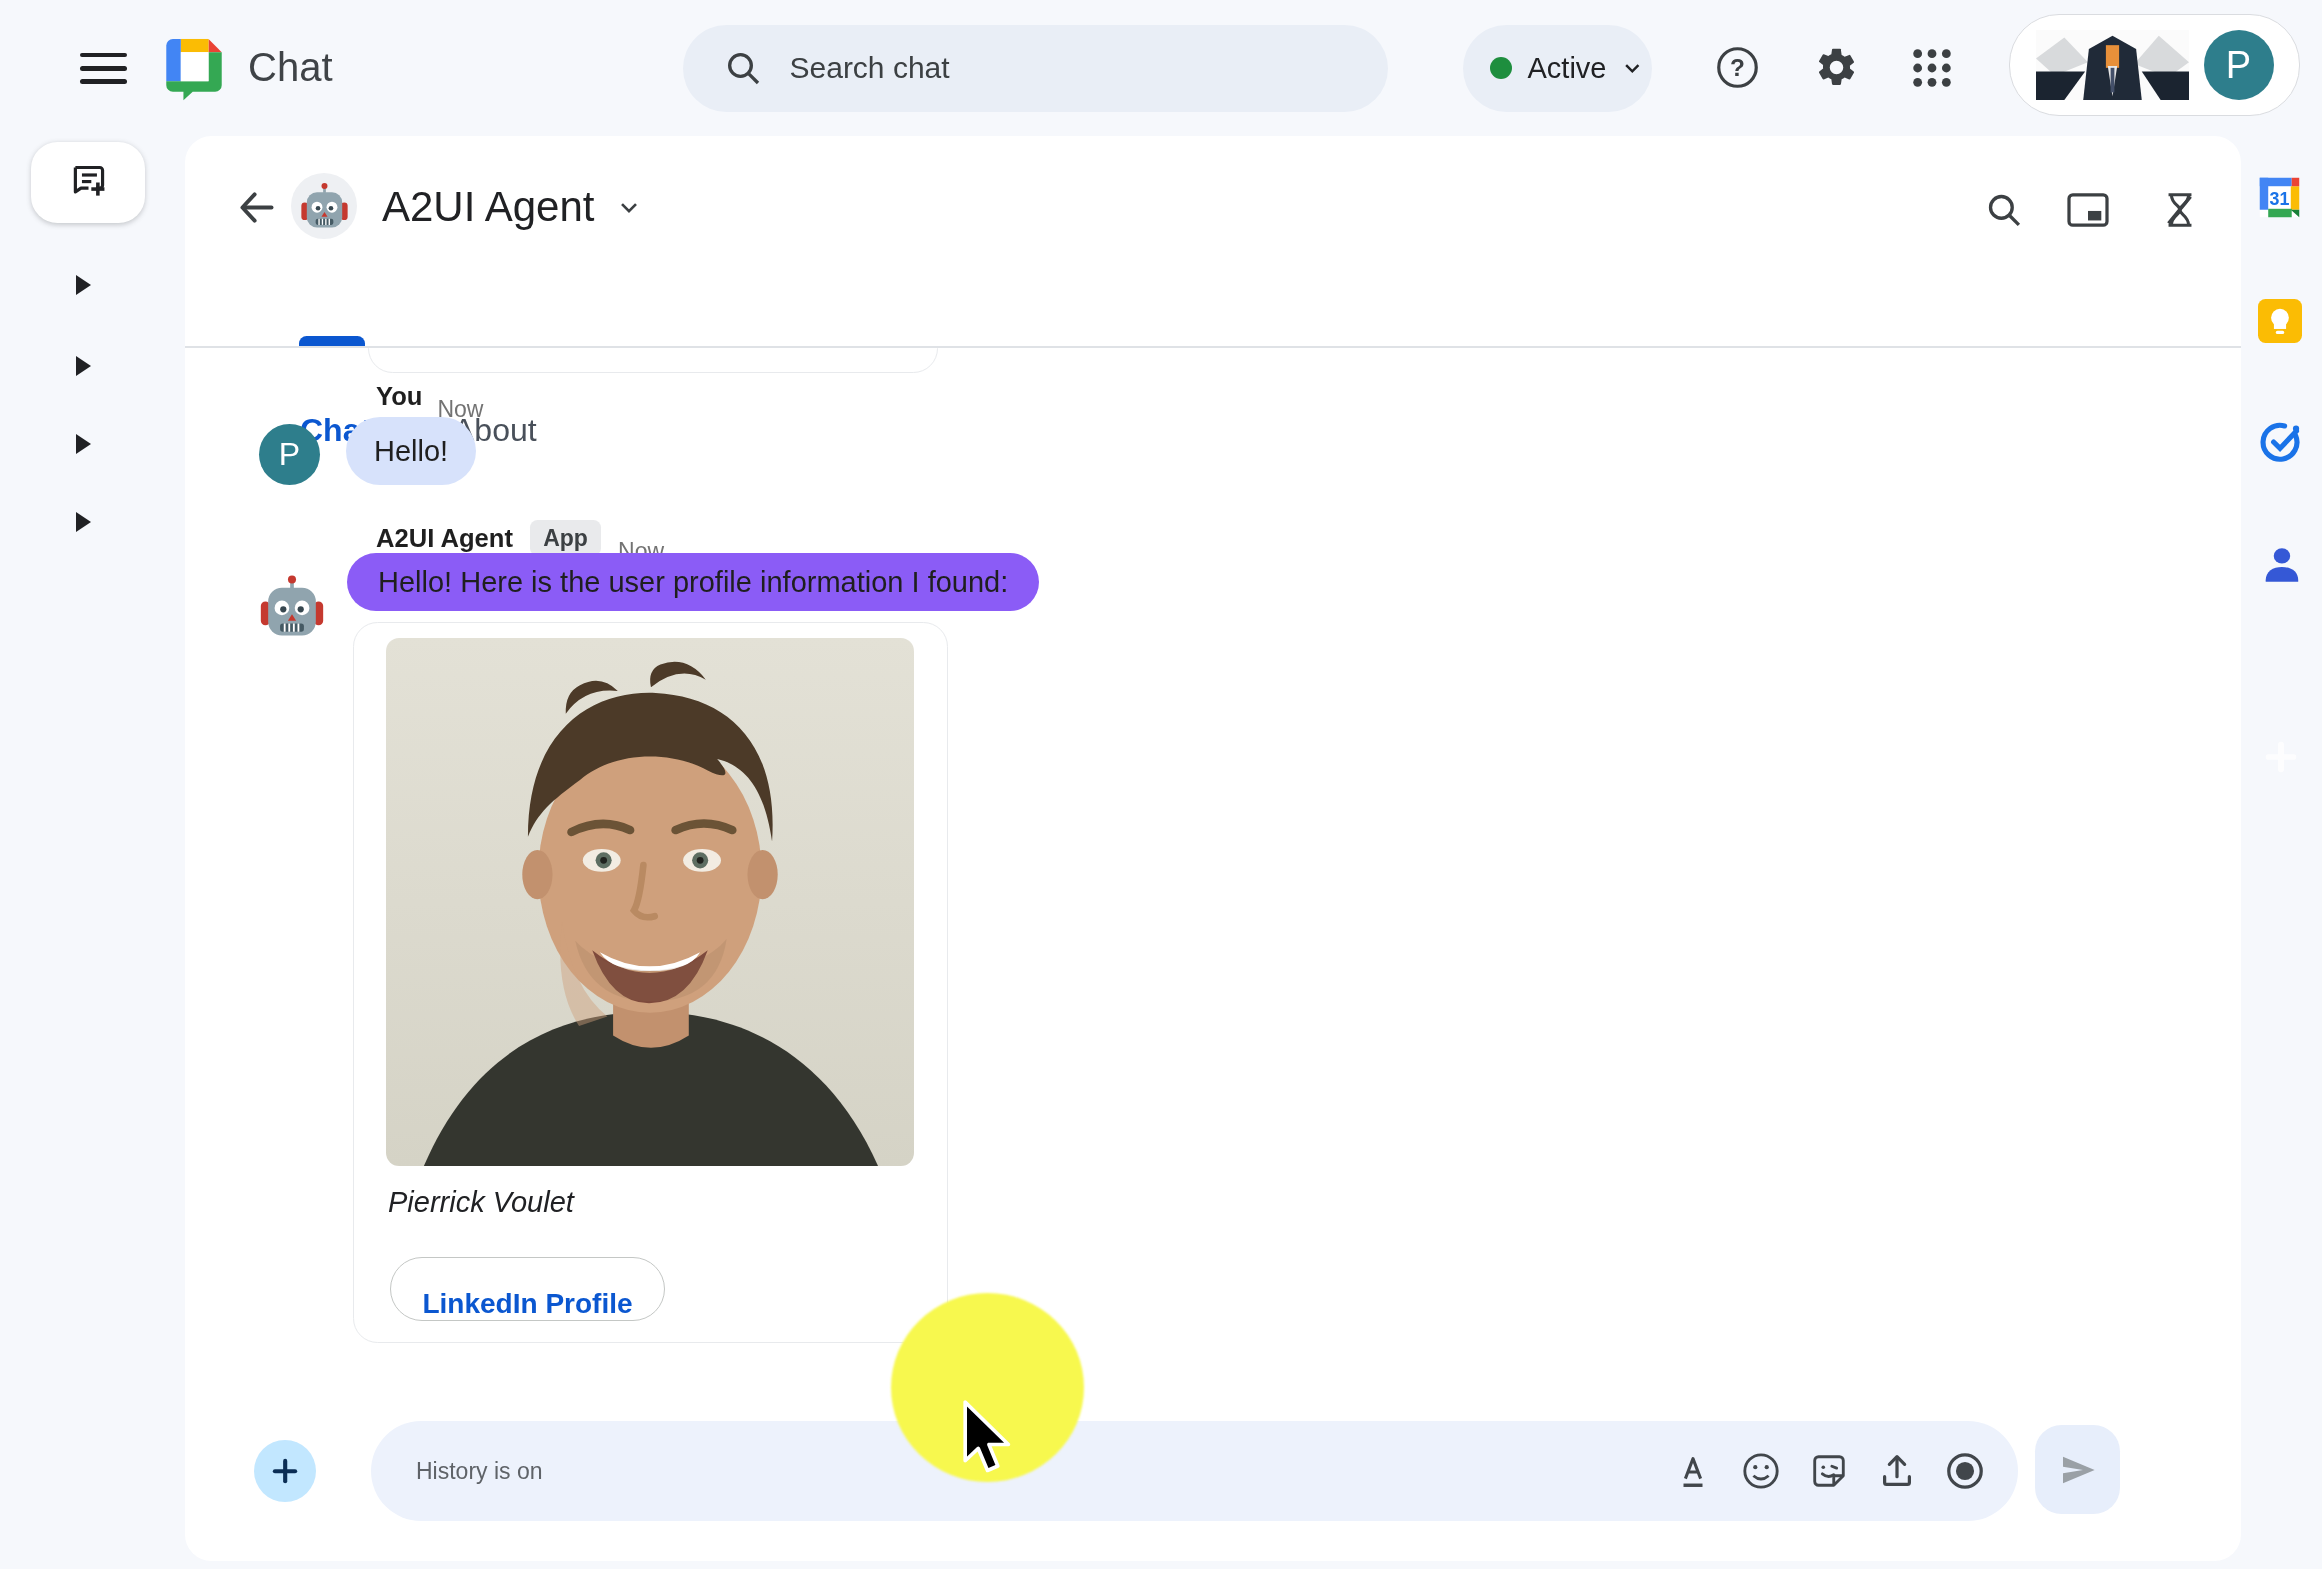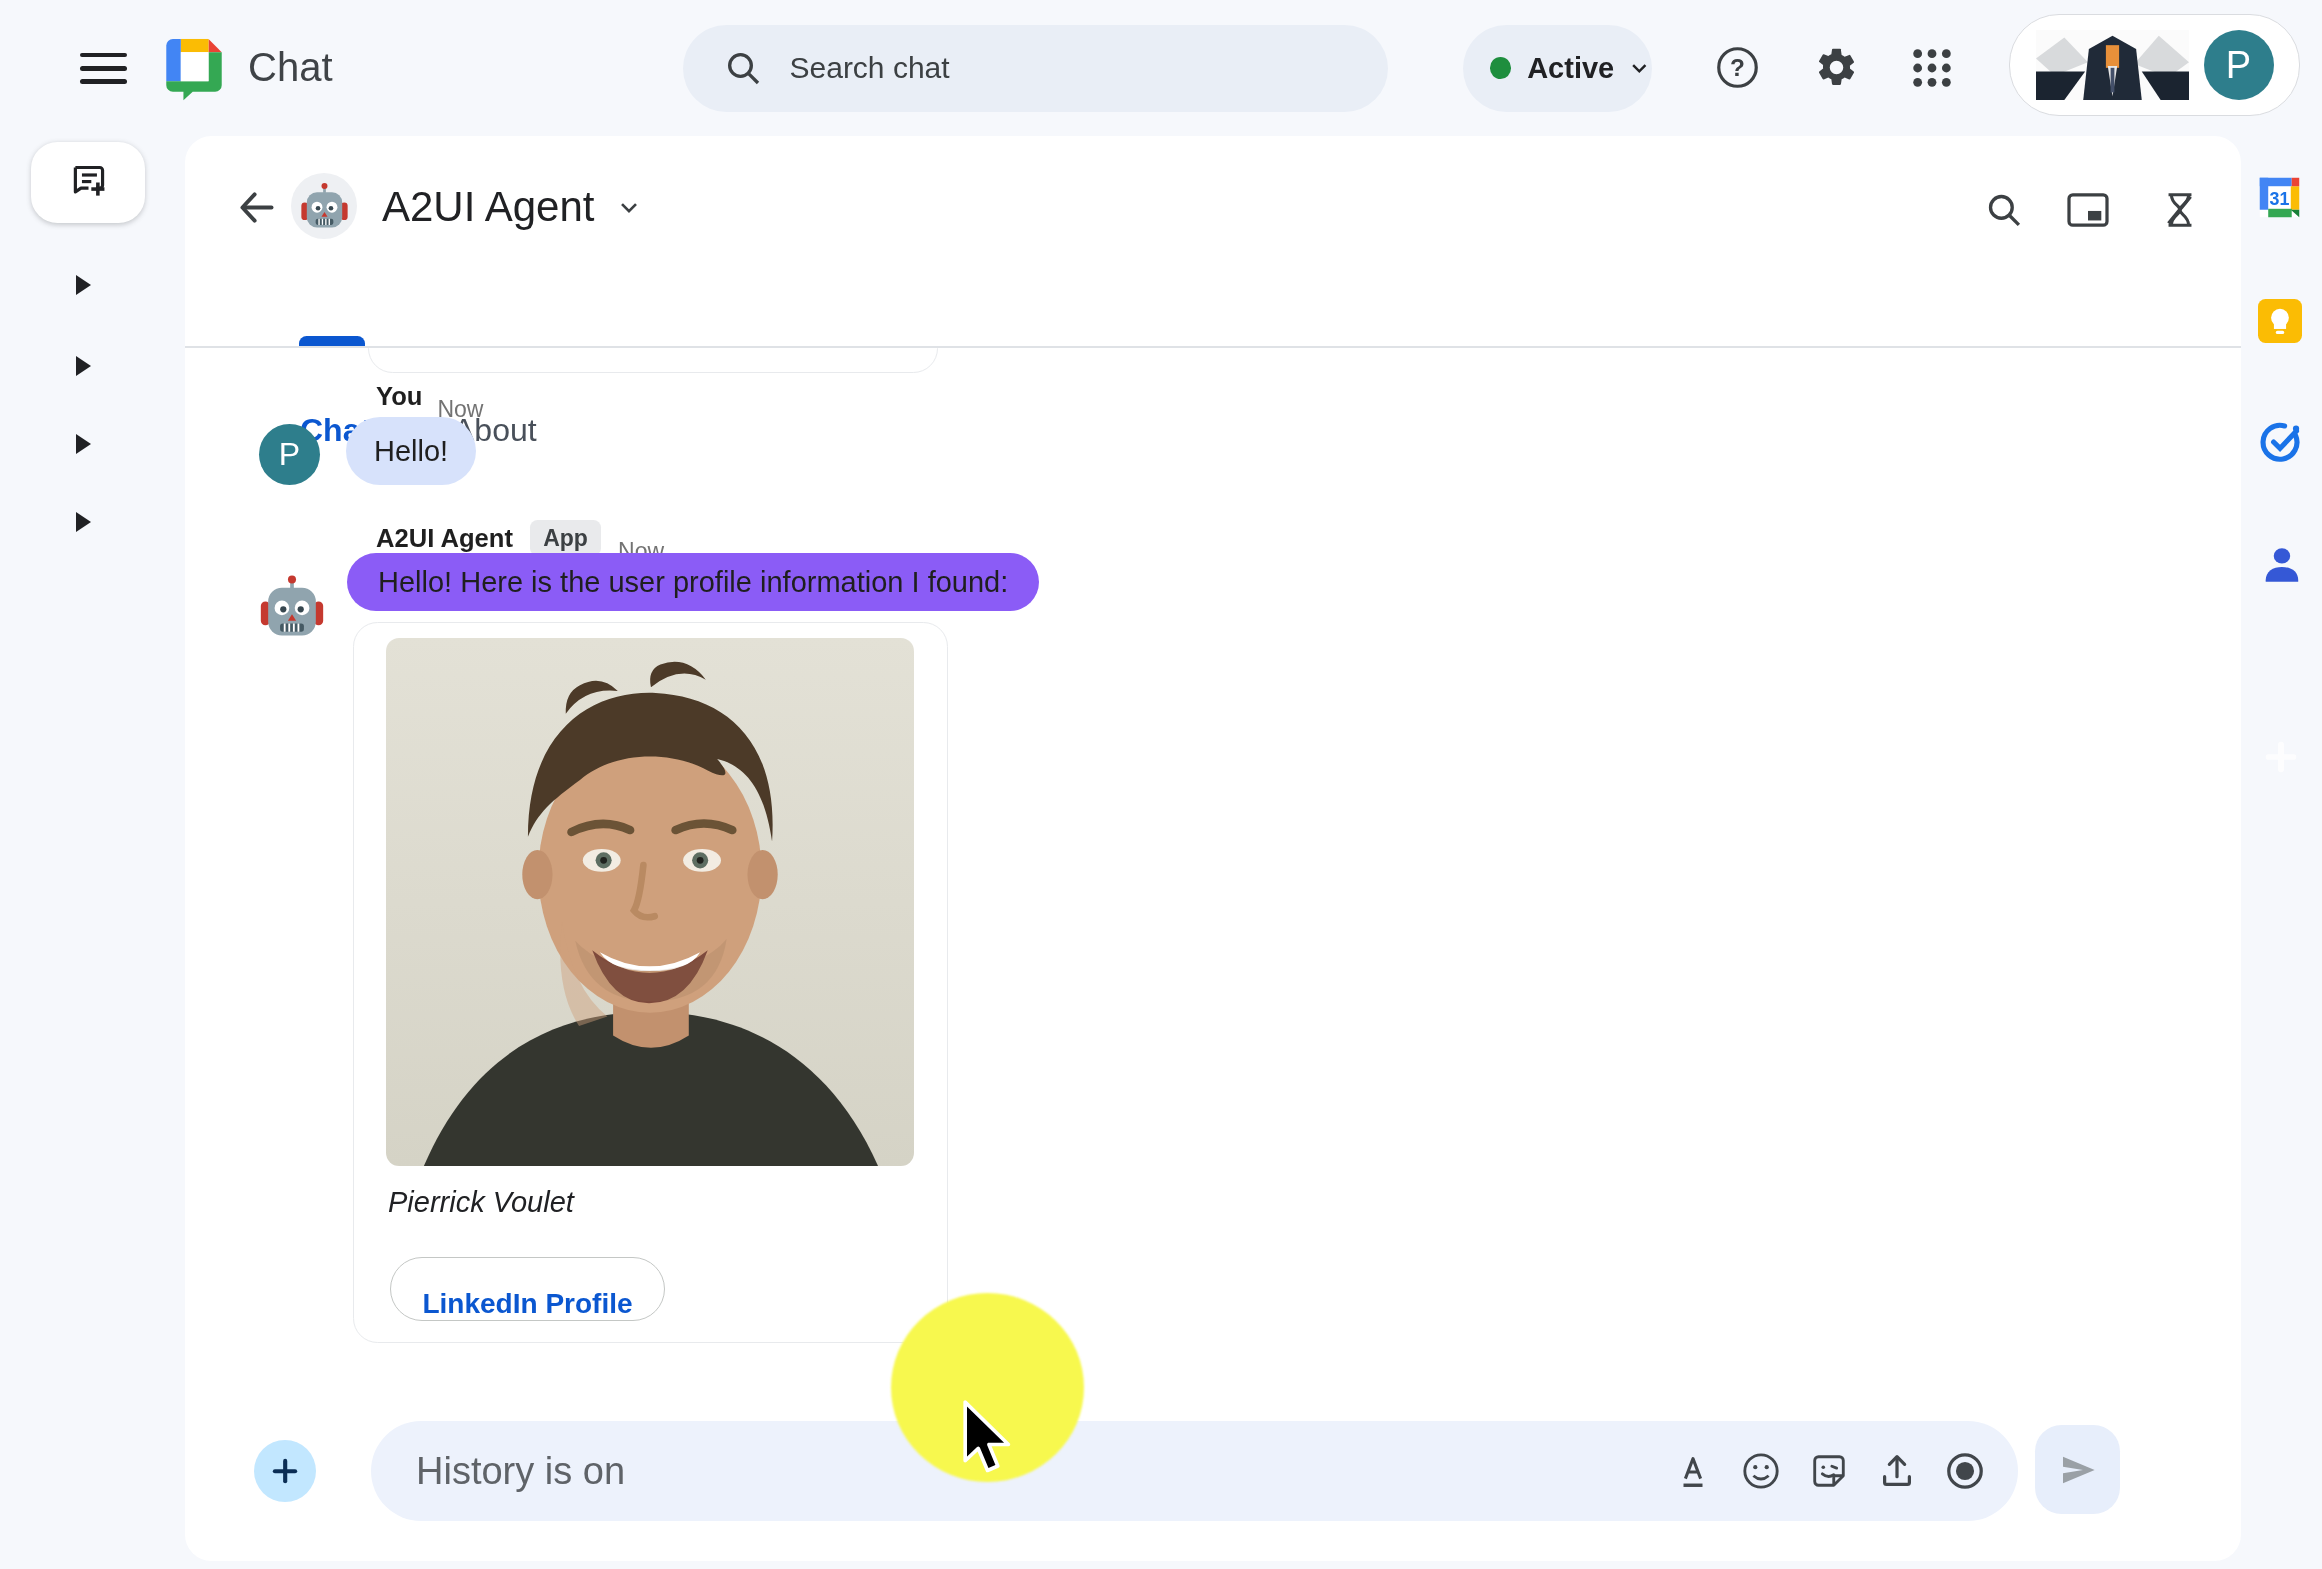--- a/index.html
+++ b/index.html
@@ -52,21 +52,21 @@
       <svg width="40" height="40" viewBox="0 0 24 24" fill="none" stroke="#3c4043" stroke-width="2">
         <circle cx="10.5" cy="10.5" r="6.5"></circle>
           <line x1="15.5" y1="15.5" x2="21" y2="21"></line>
       </svg>
     </span>
     <span style="margin-left:26.5px;font-size:30px;color:#3c4043;">Search chat</span>
   </div>
 
   <div class="abs pill flex topbtn" style="left:1463px;top:24.6px;width:189px;height:87px;">
     <span style="margin-left:26.5px;width:22px;height:22px;border-radius:50%;background:#1e8e3e;"></span>
-    <span style="margin-left:16px;font-size:29px;font-weight:700;color:#202124;">Active</span>
+    <span style="margin-left:16px;font-size:29px;font-weight:400;color:#202124;">Active</span>
     <span style="margin-left:13.2px;">
       <svg width="24.6" height="24.6" viewBox="0 0 24 24" fill="none" stroke="#202124" stroke-width="2.4">
           <polyline points="6,9 12,15 18,9"></polyline>
         </svg>
     </span>
   </div>
 
   <div class="abs topbtn" style="left:1715px;top:45px;width:45px;height:45px;">
     <span>
       <svg width="45" height="45" viewBox="0 0 48 48">
@@ -354,21 +354,21 @@
     <div class="abs topbtn" style="left:69px;top:1304px;width:62px;height:62px;border-radius:50%;background:#c2e7ff;display:flex;align-items:center;justify-content:center;">
       <span>
         <svg width="30" height="30" viewBox="0 0 32 32">
             <rect x="14" y="3" width="4.4" height="26" rx="2.2" fill="#0b2e55"></rect>
             <rect x="3" y="14" width="26" height="4.4" rx="2.2" fill="#0b2e55"></rect>
           </svg>
       </span>
     </div>
 
     <div class="abs flex" style="left:186px;top:1285px;width:1647px;height:100px;border-radius:50px;background:#edf2fc;">
-      <div role="textbox" style="margin-left:45px;font-size:38px;color:#5f6368;flex:1;">History is on</div>
+      <div role="textbox" style="margin-left:45px;font-size:23px;color:#5f6368;flex:1;">History is on</div>
       <div class="compose-icon">
         <span>
           <svg width="38" height="38" viewBox="0 0 40 40" fill="none" stroke="#41464b" stroke-width="3.2">
             <path d="M12 28 L20 7 L28 28 M15 21 h10" stroke-linejoin="round"></path>
             <line x1="10" y1="35" x2="30" y2="35" stroke-width="3.6"></line>
           </svg>
         </span>
       </div>
       <div class="compose-icon">
         <span>

